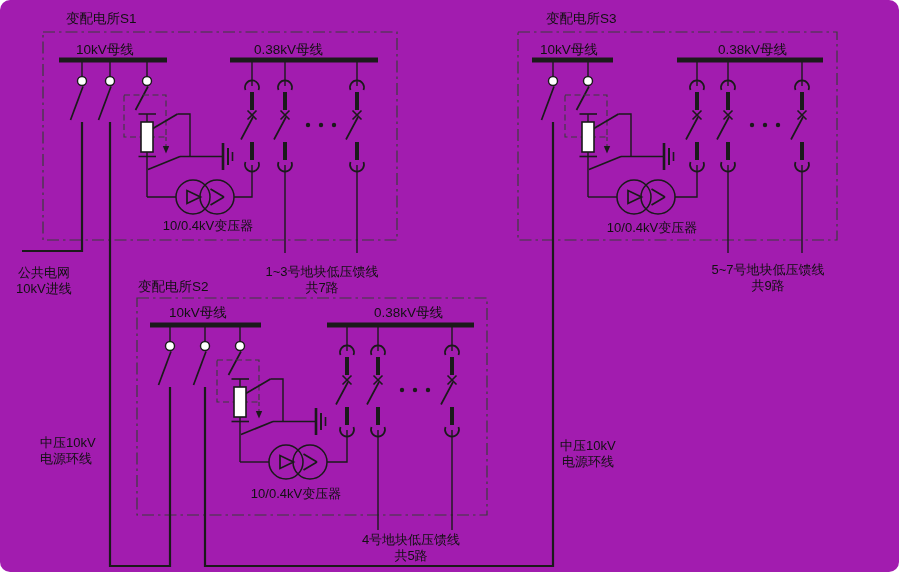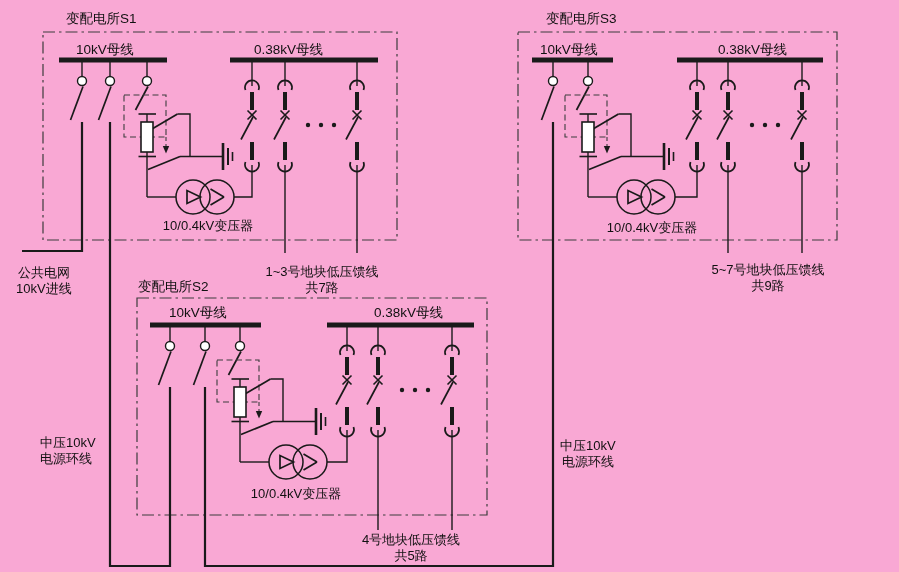--- a/index.html
+++ b/index.html
@@ -1,16 +1,16 @@
 <!DOCTYPE html>
 <html><head>
 <meta charset="utf-8">
 <style>
   html,body { margin:0; padding:0; background:#ffffff; }
-  .stage { position:relative; width:899px; height:572px; background:#f9a8d4; overflow:hidden; }
+  .stage { position:relative; width:899px; height:572px; background:#a21caf; overflow:hidden;border-radius:10px; }
   svg { display:block; }
   .lbl  { font: 13px "Liberation Sans", sans-serif; fill:#111111; }
   .ttl  { font: 13.5px "Liberation Sans", sans-serif; fill:#111111; }
   .buslbl { font: 13.5px "Liberation Sans", sans-serif; fill:#111111; }
   .mid  { text-anchor:middle; }
 </style>
 </head>
 <body>
 
 <div class="stage">

